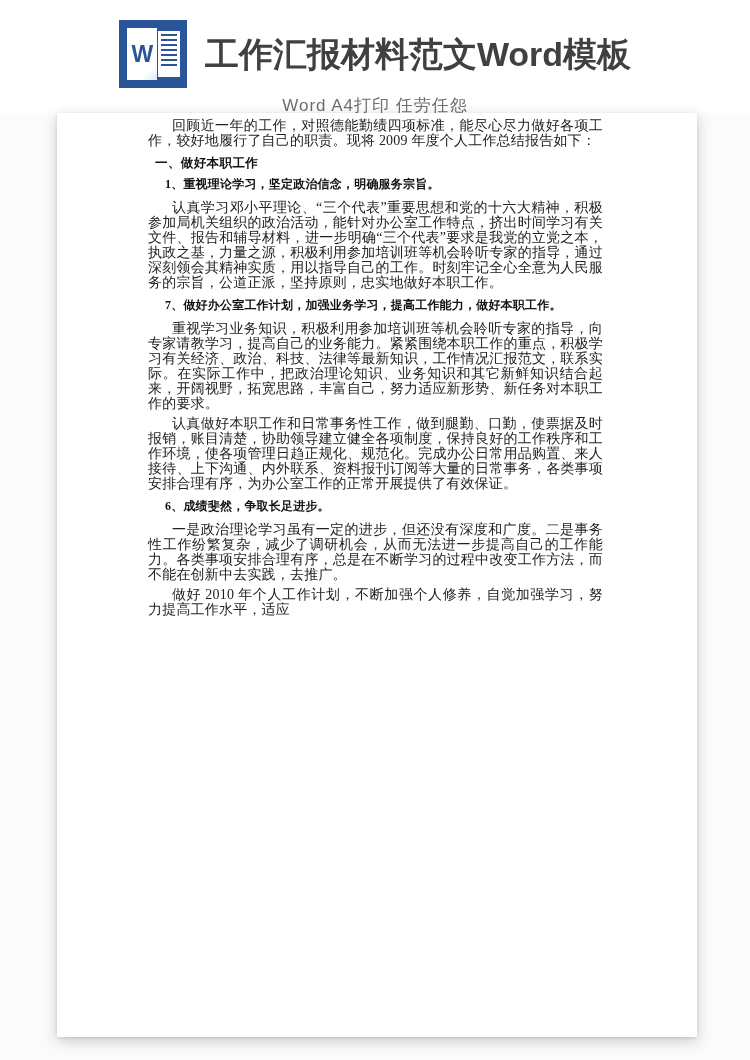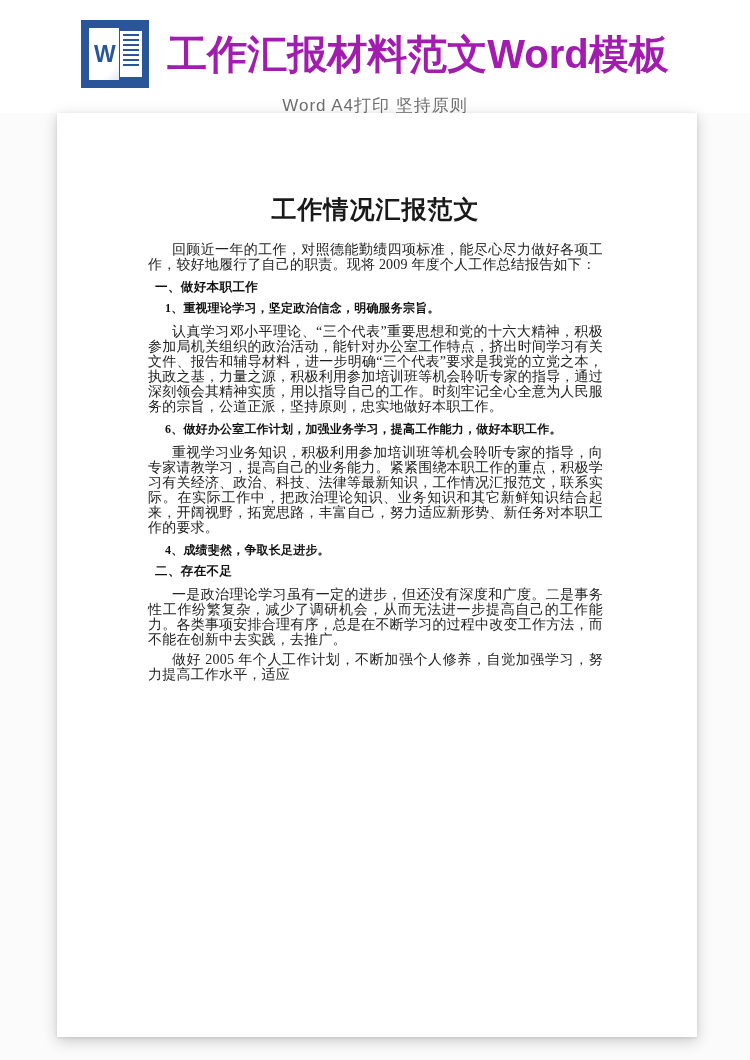--- a/index.html
+++ b/index.html
@@ -70,23 +70,23 @@
     box-sizing: border-box;
   }
   .wl-lines i {
     display: block;
     height: 2px;
     background: #2a5699;
     margin: 0 1px 3px 1px;
   }
   .banner-title {
     font-family: "Liberation Sans", "DejaVu Sans", sans-serif;
-    font-size: 40px;
+    font-size: 34px;
     font-weight: bold;
-    color: #a21caf;
+    color: #404040;
     margin-left: 18px;
     line-height: 1;
     white-space: nowrap;
   }
   .banner-sub {
     font-family: "Liberation Sans", "DejaVu Sans", sans-serif;
     font-size: 17px;
     color: #6f6f6f;
     margin-top: 6px;
     letter-spacing: 1px;
@@ -164,32 +164,31 @@
         <i></i>
         <i></i>
         <i></i>
         <i></i>
         <i></i>
         <i></i>
       </div>
     </div>
     <div class="banner-title">工作汇报材料范文Word模板</div>
   </div>
-  <div class="banner-sub">Word A4打印 坚持原则</div>
+  <div class="banner-sub">Word A4打印 任劳任怨</div>
 </div>
 
 <div class="sheet">
   <div class="doc-body">
-    <div class="doc-title">工作情况汇报范文</div>
     <div id="doc-blocks">
         <p class="para">回顾近一年的工作，对照德能勤绩四项标准，能尽心尽力做好各项工作，较好地履行了自己的职责。现将 2009 年度个人工作总结报告如下：</p>
         <p class="h-major">一、做好本职工作</p>
         <p class="h-minor">1、重视理论学习，坚定政治信念，明确服务宗旨。</p>
         <p class="para">认真学习邓小平理论、“三个代表”重要思想和党的十六大精神，积极参加局机关组织的政治活动，能针对办公室工作特点，挤出时间学习有关文件、报告和辅导材料，进一步明确“三个代表”要求是我党的立党之本，执政之基，力量之源，积极利用参加培训班等机会聆听专家的指导，通过深刻领会其精神实质，用以指导自己的工作。时刻牢记全心全意为人民服务的宗旨，公道正派，坚持原则，忠实地做好本职工作。</p>
-        <p class="h-minor">6、做好办公室工作计划，加强业务学习，提高工作能力，做好本职工作。</p>
+        <p class="h-minor">7、做好办公室工作计划，加强业务学习，提高工作能力，做好本职工作。</p>
         <p class="para">重视学习业务知识，积极利用参加培训班等机会聆听专家的指导，向专家请教学习，提高自己的业务能力。紧紧围绕本职工作的重点，积极学习有关经济、政治、科技、法律等最新知识，工作情况汇报范文，联系实际。在实际工作中，把政治理论知识、业务知识和其它新鲜知识结合起来，开阔视野，拓宽思路，丰富自己，努力适应新形势、新任务对本职工作的要求。</p>
-        <p class="h-minor">4、成绩斐然，争取长足进步。</p>
-        <p class="h-major">二、存在不足</p>
+        <p class="para">认真做好本职工作和日常事务性工作，做到腿勤、口勤，使票据及时报销，账目清楚，协助领导建立健全各项制度，保持良好的工作秩序和工作环境，使各项管理日趋正规化、规范化。完成办公日常用品购置、来人接待、上下沟通、内外联系、资料报刊订阅等大量的日常事务，各类事项安排合理有序，为办公室工作的正常开展提供了有效保证。</p>
+        <p class="h-minor">6、成绩斐然，争取长足进步。</p>
         <p class="para">一是政治理论学习虽有一定的进步，但还没有深度和广度。二是事务性工作纷繁复杂，减少了调研机会，从而无法进一步提高自己的工作能力。各类事项安排合理有序，总是在不断学习的过程中改变工作方法，而不能在创新中去实践，去推广。</p>
-        <p class="para">做好 2005 年个人工作计划，不断加强个人修养，自觉加强学习，努力提高工作水平，适应</p>
+        <p class="para">做好 2010 年个人工作计划，不断加强个人修养，自觉加强学习，努力提高工作水平，适应</p>
       </div>
   </div>
 </div>
 
 </body></html>

